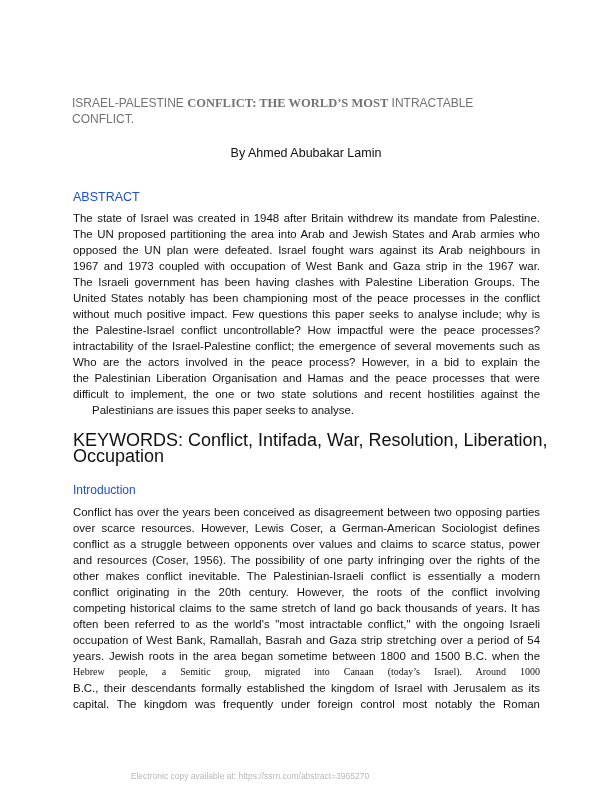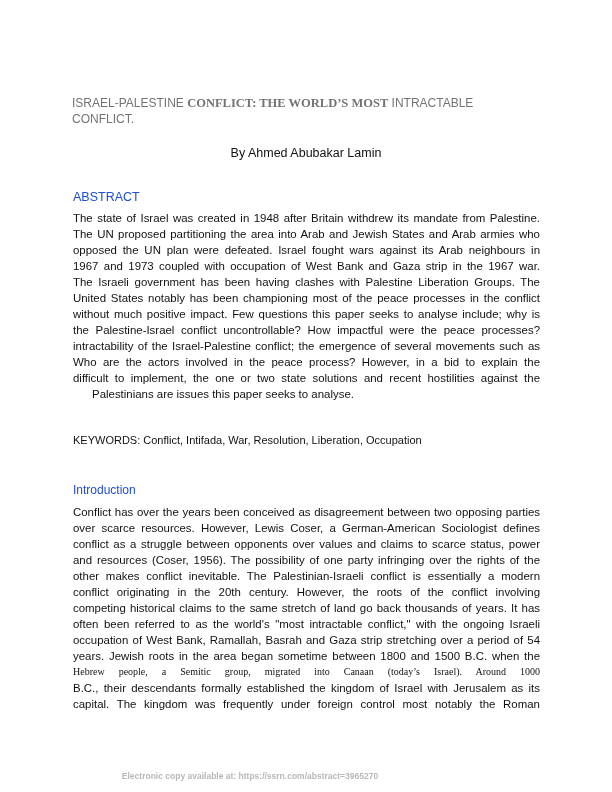--- a/index.html
+++ b/index.html
@@ -77,32 +77,31 @@
     .body-para .line.serif {
       font-family: Liberation Serif, serif;
       font-size: 10px;
     }
     .abstract-para { top: 210px; }
     .intro-para { top: 504px; }
     .keywords {
       position: absolute;
       left: 73px;
       top: 432px;
-      font-size: 11px;
+      font-size: 18px;
       line-height: 16px;
     }
     .footer {
       position: absolute;
       left: 0;
       width: 500px;
       top: 771px;
       text-align: center;
       font-size: 8.5px;
       color: #b8b8b8;
-      font-weight: bold;
     }
   </style>
 </head>
 <body>
 
 <div class="page">
 
   <div class="title-block">
     <div>
       <span>ISRAEL-PALESTINE </span><span class="serif-bold">CONFLICT: THE WORLD’S MOST</span><span> INTRACTABLE</span>
@@ -118,20 +117,21 @@
     <span class="line">The state of Israel was created in 1948 after Britain withdrew its mandate from Palestine.</span>
     <span class="line">The UN proposed partitioning the area into Arab and Jewish States and Arab armies who</span>
     <span class="line">opposed the UN plan were defeated. Israel fought wars against its Arab neighbours in</span>
     <span class="line">1967 and 1973 coupled with occupation of West Bank and Gaza strip in the 1967 war.</span>
     <span class="line">The Israeli government has been having clashes with Palestine Liberation Groups. The</span>
     <span class="line">United States notably has been championing most of the peace processes in the conflict</span>
     <span class="line">without much positive impact. Few questions this paper seeks to analyse include; why is</span>
     <span class="line">the Palestine-Israel conflict uncontrollable? How impactful were the peace processes?</span>
     <span class="line">intractability of the Israel-Palestine conflict; the emergence of several movements such as</span>
     <span class="line">Who are the actors involved in the peace process? However, in a bid to explain the</span>
+    <span class="line">the Palestinian Liberation Organisation and Hamas and the peace processes that were</span>
     <span class="line">difficult to implement, the one or two state solutions and recent hostilities against the</span>
     <span class="line last">Palestinians are issues this paper seeks to analyse.</span>
   </div>
 
   <div class="keywords">KEYWORDS: Conflict, Intifada, War, Resolution, Liberation, Occupation</div>
 
   <div class="heading intro-heading">Introduction</div>
 
   <div class="body-para intro-para">
     <span class="line">Conflict has over the years been conceived as disagreement between two opposing parties</span>

